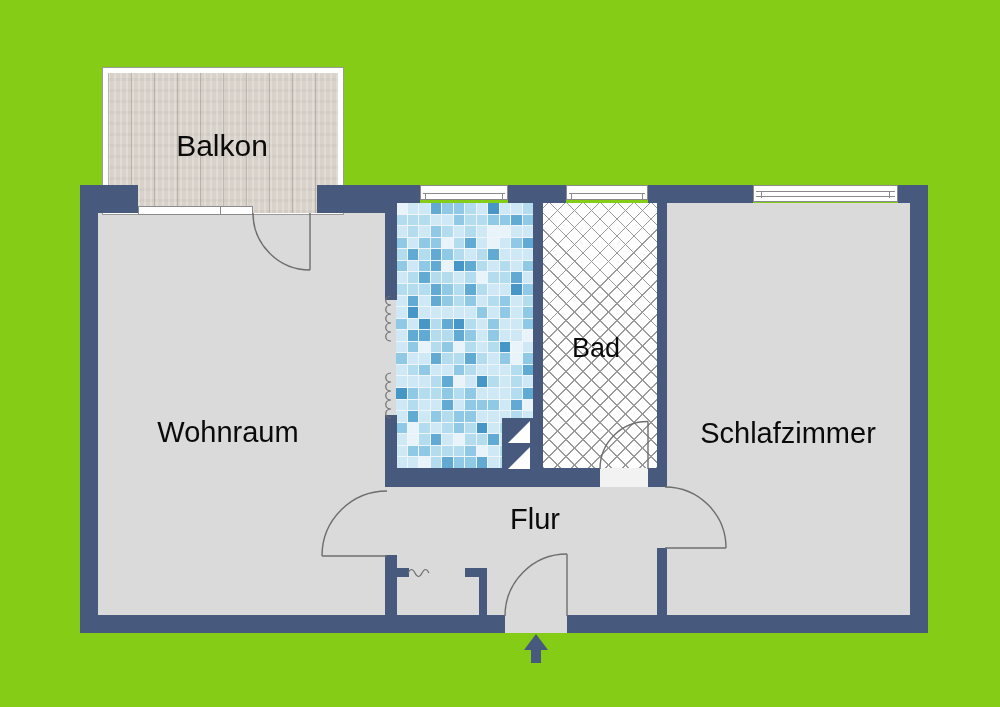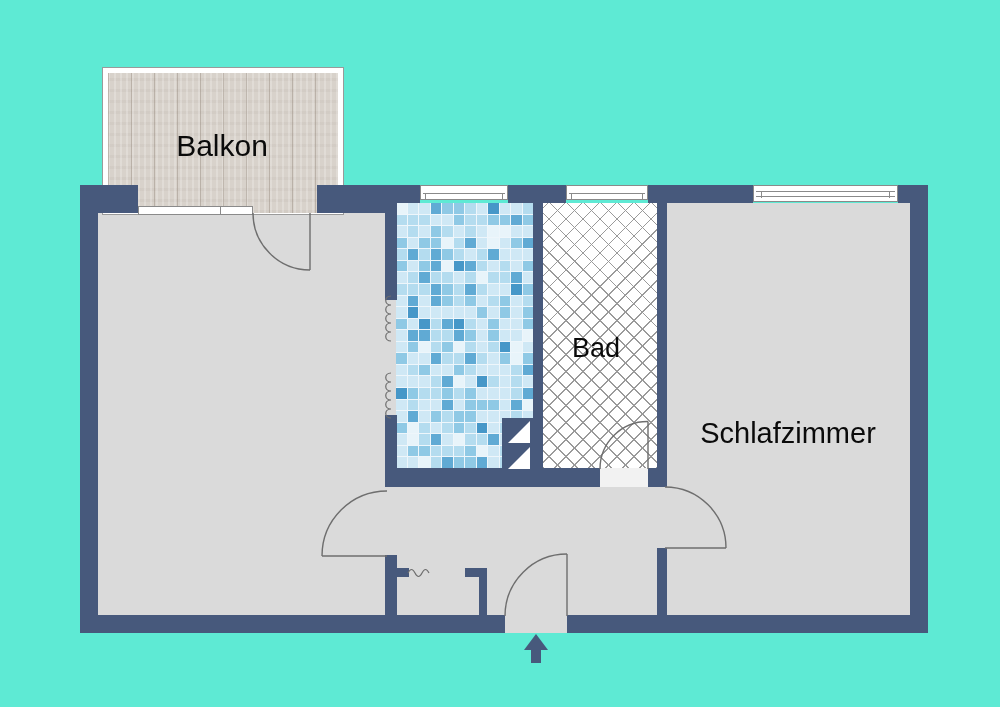--- a/index.html
+++ b/index.html
@@ -1,16 +1,16 @@
 <!DOCTYPE html>
 <html><head>
 <meta charset="utf-8">
 <style>
   html,body{margin:0;padding:0;background:#ffffff;}
-  .stage{position:relative;width:1000px;height:707px;background:#5eead4;overflow:hidden;
+  .stage{position:relative;width:1000px;height:707px;background:#84cc16;overflow:hidden;
          font-family:"Liberation Sans", sans-serif;}
   .abs{position:absolute;}
   .wall{position:absolute;background:#47597c;}
   .floor{position:absolute;background:#dadada;}
   .label{position:absolute;color:#0a0a0a;text-align:center;white-space:nowrap;
          font-family:"Liberation Sans", sans-serif;}
   
   .balc-frame{position:absolute;left:102px;top:67px;width:240px;height:146px;
               background:#fff;border:1px solid #9a9a9a;}
   .balc-wood{position:absolute;left:108px;top:73px;width:230px;height:140px;
@@ -404,15 +404,17 @@
       </g>
     </g>
     <g fill="#ffffff">
       <polygon points="508,443 530,443 530,421"></polygon>
       <polygon points="508,469 530,469 530,447"></polygon>
     </g>
     <polygon points="536,634 548,650 541,650 541,663 531,663 531,650 524,650" fill="#47597c"></polygon>
   </svg>
 
   <div class="label z8" style="left:122px;top:129px;width:200px;font-size:30px">Balkon</div>
+  <div class="label z8" style="left:128px;top:416px;width:200px;font-size:29px">Wohnraum</div>
   <div class="label z8" style="left:688px;top:417px;width:200px;font-size:29px">Schlafzimmer</div>
   <div class="label z8" style="left:546px;top:333px;width:100px;font-size:27px">Bad</div>
+  <div class="label z8" style="left:485px;top:503px;width:100px;font-size:29px">Flur</div>
 </div>
 
 </body></html>

